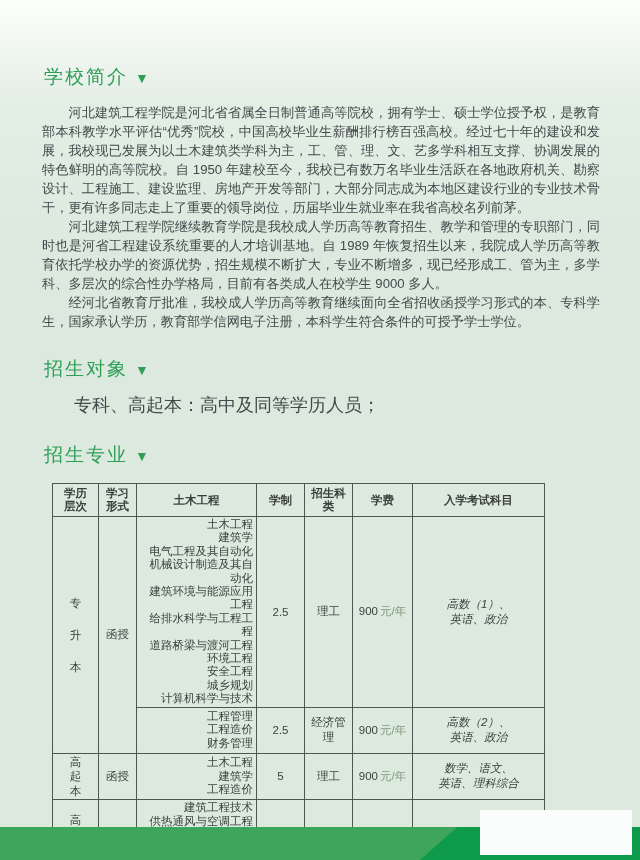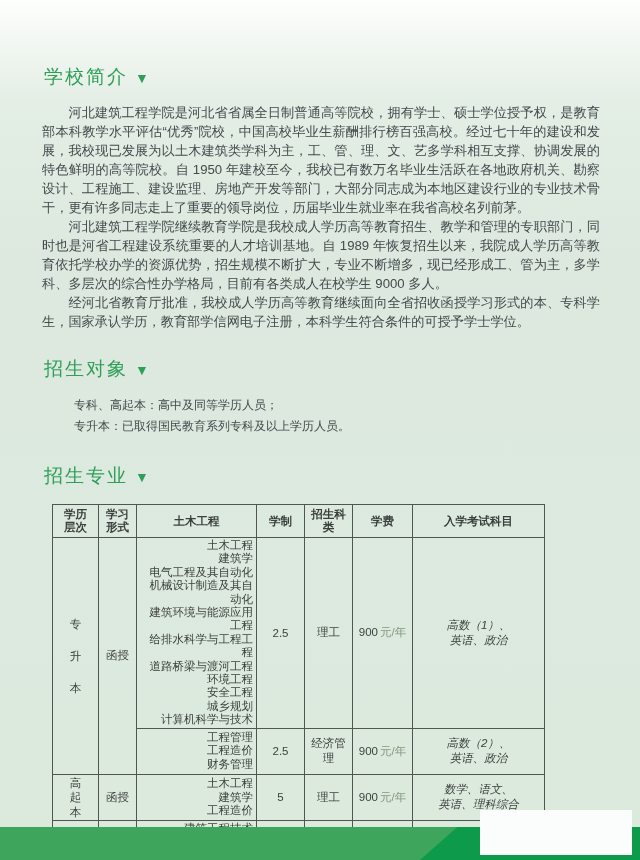--- a/index.html
+++ b/index.html
@@ -7,21 +7,21 @@
   .page{position:relative;width:640px;height:860px;overflow:hidden;
         background:linear-gradient(180deg,#fdfffd 0%,#f2f7f2 5%,#e3eee5 12%,#dde9df 30%,#dceade 100%);}
   .content{position:relative;padding:64px 40px 0 42px;}
 
   .sec-title{margin:0 0 13px 2px;font-size:19px;font-weight:normal;color:#2f9f58;letter-spacing:2px;}
   .sec-title .marker{font-size:14px;margin-left:7px;letter-spacing:0;}
 
   .para{margin:0;font-size:13.2px;line-height:19px;color:#434a4c;text-align:justify;text-indent:2em;}
 
   .targets-block{margin:8px 0 0 32px;}
-  .target-line{font-size:12px;line-height:21px;color:#434a4c;}
+  .target-line{font-size:18px;line-height:21px;color:#434a4c;}
 
   .sec-gap-1{margin-top:25px;}
   .sec-gap-2{margin-top:26px;}
 
   table.majors{border-collapse:collapse;margin:15px 0 0 10px;table-layout:fixed;
                font-size:11.5px;color:#3a403d;background:transparent;}
   table.majors th,table.majors td{border:1px solid #50554f;padding:1px 3px;}
   table.majors th{font-weight:bold;text-align:center;vertical-align:middle;white-space:pre-line;line-height:13px;height:30px;}
   td.c{text-align:center;vertical-align:middle;}
   td.majors-cell{text-align:right;vertical-align:middle;white-space:pre-line;line-height:13.4px;padding-left:5px;}
@@ -44,21 +44,20 @@
   <div class="content">
 
     <h2 class="sec-title"><span>学校简介</span><span class="marker">▼</span></h2>
     <p class="para">河北建筑工程学院是河北省省属全日制普通高等院校，拥有学士、硕士学位授予权，是教育部本科教学水平评估“优秀”院校，中国高校毕业生薪酬排行榜百强高校。经过七十年的建设和发展，我校现已发展为以土木建筑类学科为主，工、管、理、文、艺多学科相互支撑、协调发展的特色鲜明的高等院校。自 1950 年建校至今，我校已有数万名毕业生活跃在各地政府机关、勘察设计、工程施工、建设监理、房地产开发等部门，大部分同志成为本地区建设行业的专业技术骨干，更有许多同志走上了重要的领导岗位，历届毕业生就业率在我省高校名列前茅。</p>
     <p class="para">河北建筑工程学院继续教育学院是我校成人学历高等教育招生、教学和管理的专职部门，同时也是河省工程建设系统重要的人才培训基地。自 1989 年恢复招生以来，我院成人学历高等教育依托学校办学的资源优势，招生规模不断扩大，专业不断增多，现已经形成工、管为主，多学科、多层次的综合性办学格局，目前有各类成人在校学生 9000 多人。</p>
     <p class="para">经河北省教育厅批准，我校成人学历高等教育继续面向全省招收函授学习形式的本、专科学生，国家承认学历，教育部学信网电子注册，本科学生符合条件的可授予学士学位。</p>
 
     <h2 class="sec-title sec-gap-1"><span>招生对象</span><span class="marker">▼</span></h2>
     <div class="targets-block">
       <div class="target-line">专科、高起本：高中及同等学历人员；</div>
-      <div class="target-line">专升本：已取得国民教育系列专科及以上学历人员。</div>
     </div>
 
     <h2 class="sec-title sec-gap-2"><span>招生专业</span><span class="marker">▼</span></h2>
 
     <table class="majors">
       <colgroup>
         <col style="width:46px">
           <col style="width:38px">
           <col style="width:120px">
         <col style="width:48px">

